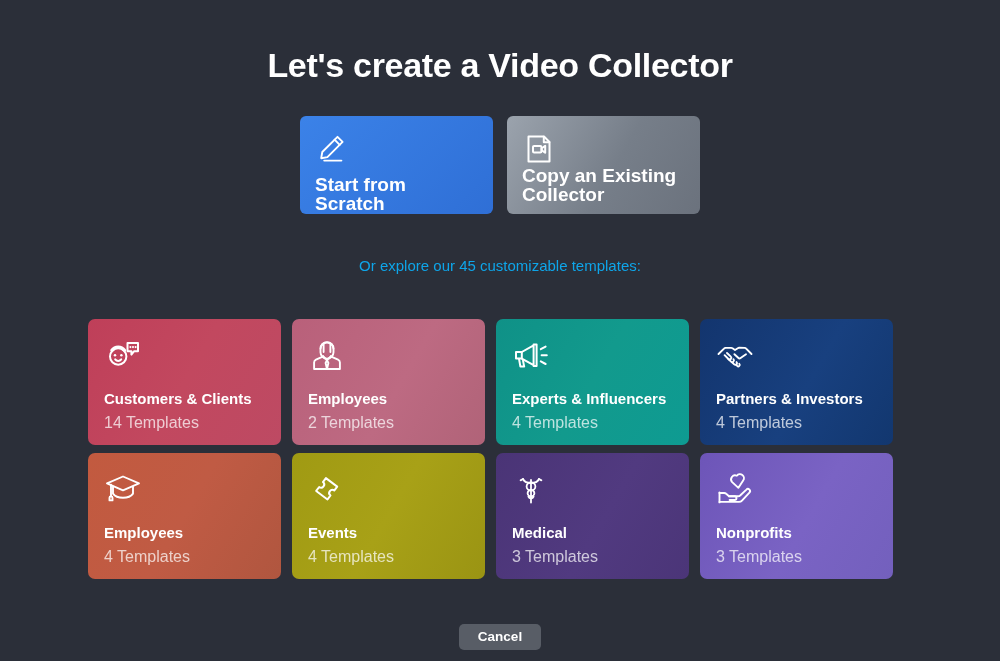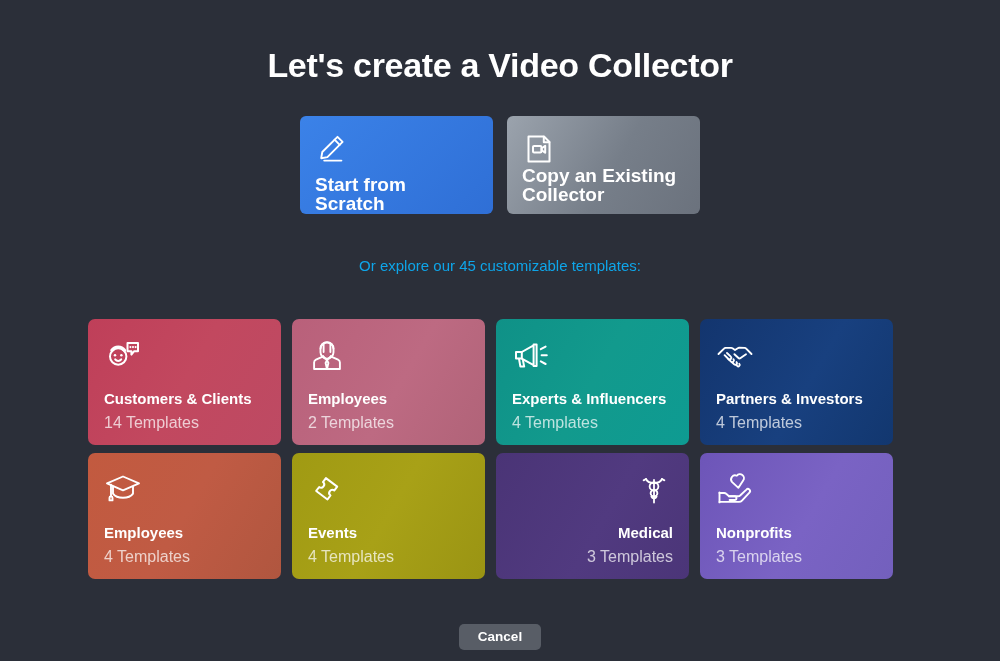--- a/index.html
+++ b/index.html
@@ -132,21 +132,21 @@
     color: rgba(255,255,255,0.72);
     line-height: 1;
   }
 
   .c-customers { background: linear-gradient(120deg, #bf3f59 0%, #c2485f 50%, #bd4a63 100%); }
   .c-employees { background: linear-gradient(120deg, #b9607a 0%, #bd6a82 55%, #b06378 100%); }
   .c-experts   { background: linear-gradient(120deg, #0f9187 0%, #129a8d 50%, #0e9b92 100%); }
   .c-partners  { background: linear-gradient(120deg, #13356e 0%, #18407f 55%, #12376f 100%); }
   .c-education { background: linear-gradient(120deg, #c25a3f 0%, #c05b44 50%, #b0563f 100%); }
   .c-events    { background: linear-gradient(120deg, #a09a13 0%, #a8a117 50%, #9a9413 100%); }
-  .c-medical   { background: linear-gradient(120deg, #4a3476 0%, #513a80 55%, #4b3578 100%); align-items: flex-end; }
+  .c-medical   { background: linear-gradient(120deg, #4a3476 0%, #513a80 55%, #4b3578 100%); }
   .c-nonprofits{ background: linear-gradient(120deg, #6d55b8 0%, #7a63c4 55%, #7360bd 100%); }
 
   
   .footer {
     position: absolute;
     left: 0;
     right: 0;
     top: 624px;
     display: flex;
     justify-content: center;

